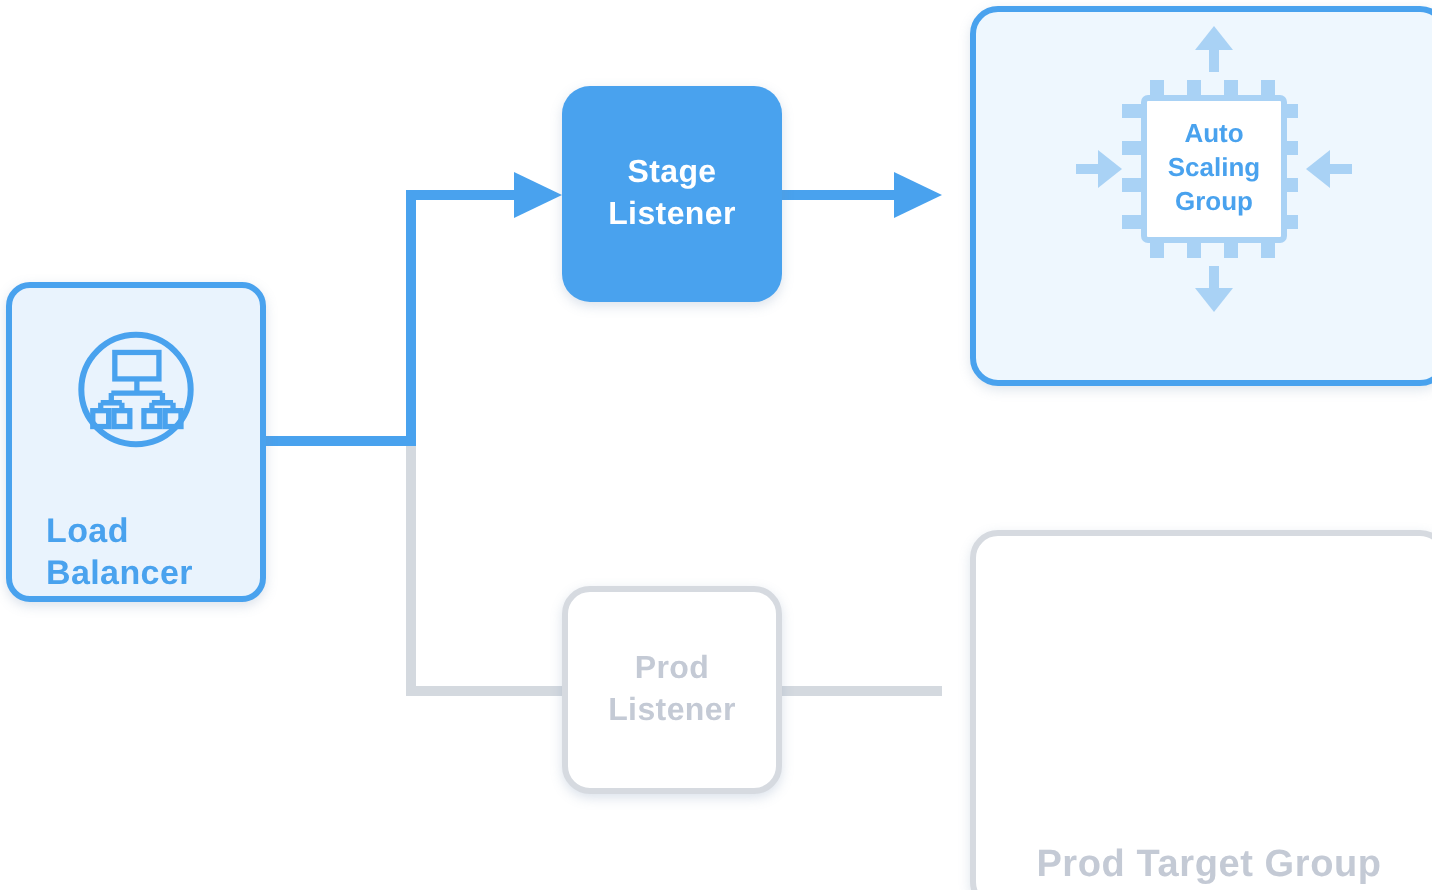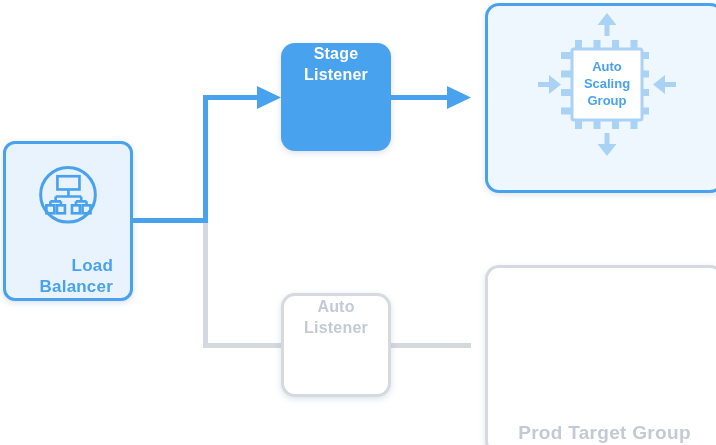--- a/index.html
+++ b/index.html
@@ -26,27 +26,27 @@
   .lb{
     left:3px;top:141px;width:130px;height:160px;
     background:var(--lb-fill);
     border:3px solid var(--blue);
     border-radius:12px;
     box-shadow:0 2px 6px rgba(110,140,175,.25);
     display:flex;flex-direction:column;align-items:center;
   }
   .lb-icon{margin-top:19px;}
   .lb-label{
-    margin-top:28px;width:90px;text-align:right;
+    margin-top:28px;width:90px;text-align:left;
     color:var(--blue);font-size:17px;font-weight:700;line-height:1.28;letter-spacing:.2px;
   }
 
   .listener{
     width:110px;height:108px;border-radius:14px;
-    display:flex;justify-content:center;
+    display:flex;align-items:center;justify-content:center;
     box-shadow:0 2px 6px rgba(110,140,175,.25);
   }
   .stage-listener{left:281px;top:43px;background:var(--blue);}
   .prod-listener{left:281px;top:293px;height:104px;background:var(--white);border:3px solid var(--gray-border);}
   .listener-label{width:84px;text-align:center;font-size:16px;font-weight:700;line-height:1.32;letter-spacing:.2px;}
   .stage-listener .listener-label{color:#ffffff;}
   .prod-listener .listener-label{color:var(--gray-text);}
 
   .target{
     width:239px;height:190px;border-radius:14px;
@@ -101,21 +101,21 @@
       <rect class="lbic-stroke" x="52.5" y="48" width="9" height="9" fill="#ffffff" stroke-width="3"></rect>
     </svg>
     <div class="lb-label">Load Balancer</div>
   </div>
 
   <div class="node listener stage-listener">
     <div class="listener-label">Stage Listener</div>
   </div>
 
   <div class="node listener prod-listener">
-    <div class="listener-label">Auto Listener</div>
+    <div class="listener-label">Prod Listener</div>
   </div>
 
   <div class="node target stage-target">
     <div class="target-inner">
       <svg class="asg-svg" viewBox="0 0 233 184">
 
         <g>
           <rect class="asg-pin" x="87" y="34" width="7" height="11"></rect>
             <rect class="asg-pin" x="105.5" y="34" width="7" height="11"></rect>
             <rect class="asg-pin" x="124" y="34" width="7" height="11"></rect>

